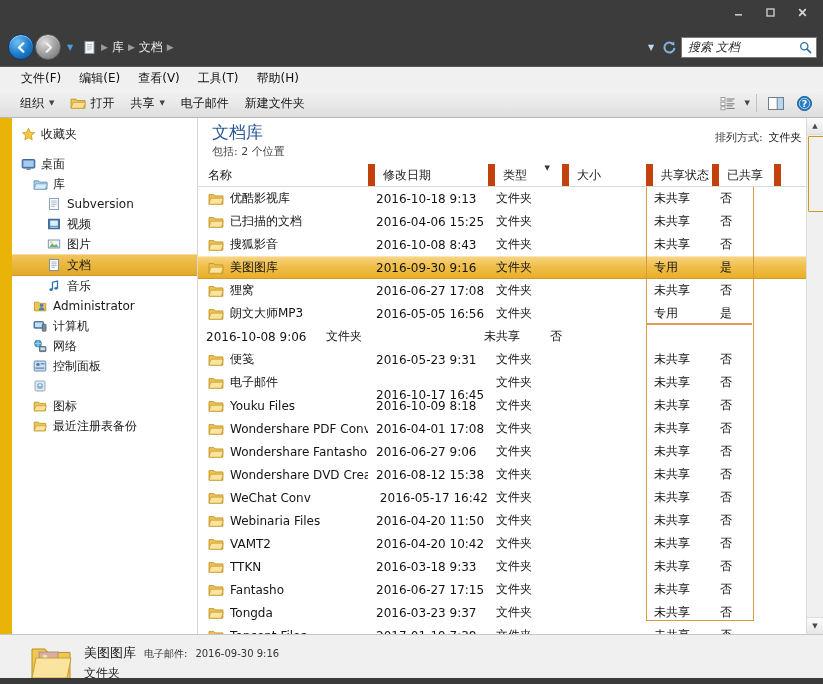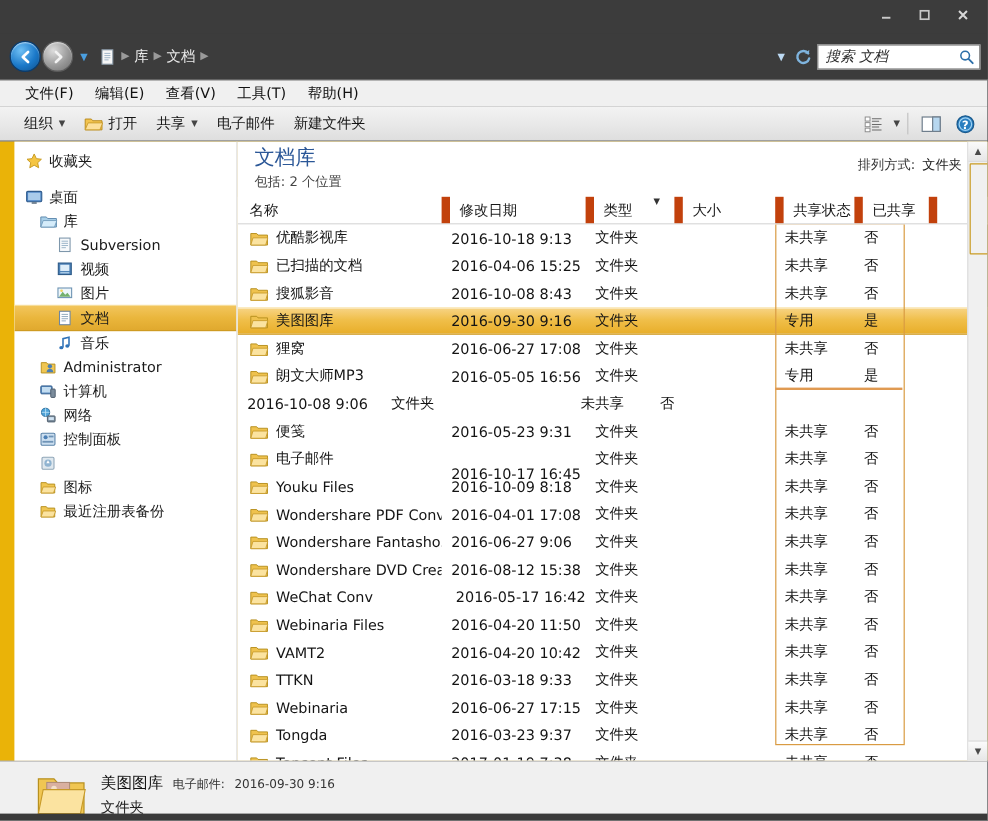--- a/index.html
+++ b/index.html
@@ -891,21 +891,21 @@
             <div class="cell" style="width: 84px;"></div>
             <div class="cell" style="width: 66px;">未共享</div>
             <div class="cell" style="width: 62px;">否</div>
           </div>
           <div class="row">
             <div class="cell name" style="width: 170px;">
               <svg class="folder-ico" viewBox="0 0 16 14">
                 <path d="M1 2.6h4.9l1.1 1.3h7.9v8.3H1z" fill="#efc24e" stroke="#b7901f" stroke-width=".8"></path>
                 <path d="M1 12.2 L2.8 6.2 H15.2 L13.4 12.2 Z" fill="#fbe3a0" stroke="#c79a28" stroke-width=".7"></path>
               </svg>
-              <span>Webinaria</span>
+              <span>Fantasho</span>
             </div>
             <div class="cell" style="width: 120px;">2016-06-27 17:15</div>
             <div class="cell" style="width: 74px;">文件夹</div>
             <div class="cell" style="width: 84px;"></div>
             <div class="cell" style="width: 66px;">未共享</div>
             <div class="cell" style="width: 62px;">否</div>
           </div>
           <div class="row">
             <div class="cell name" style="width: 170px;">
               <svg class="folder-ico" viewBox="0 0 16 14">

